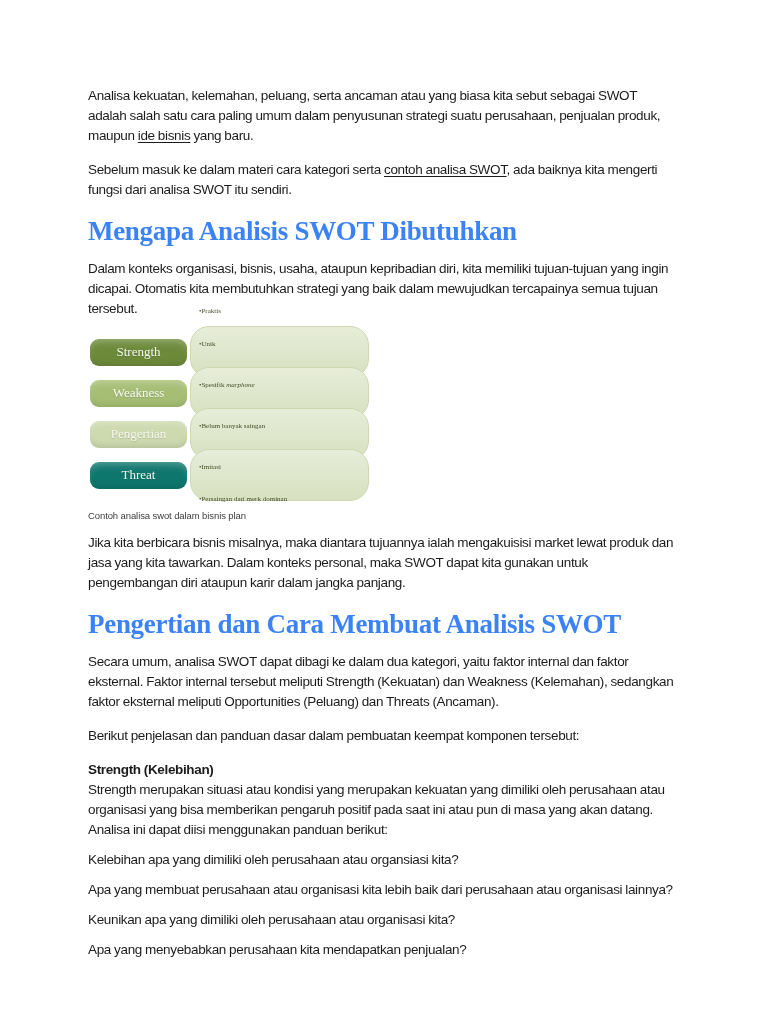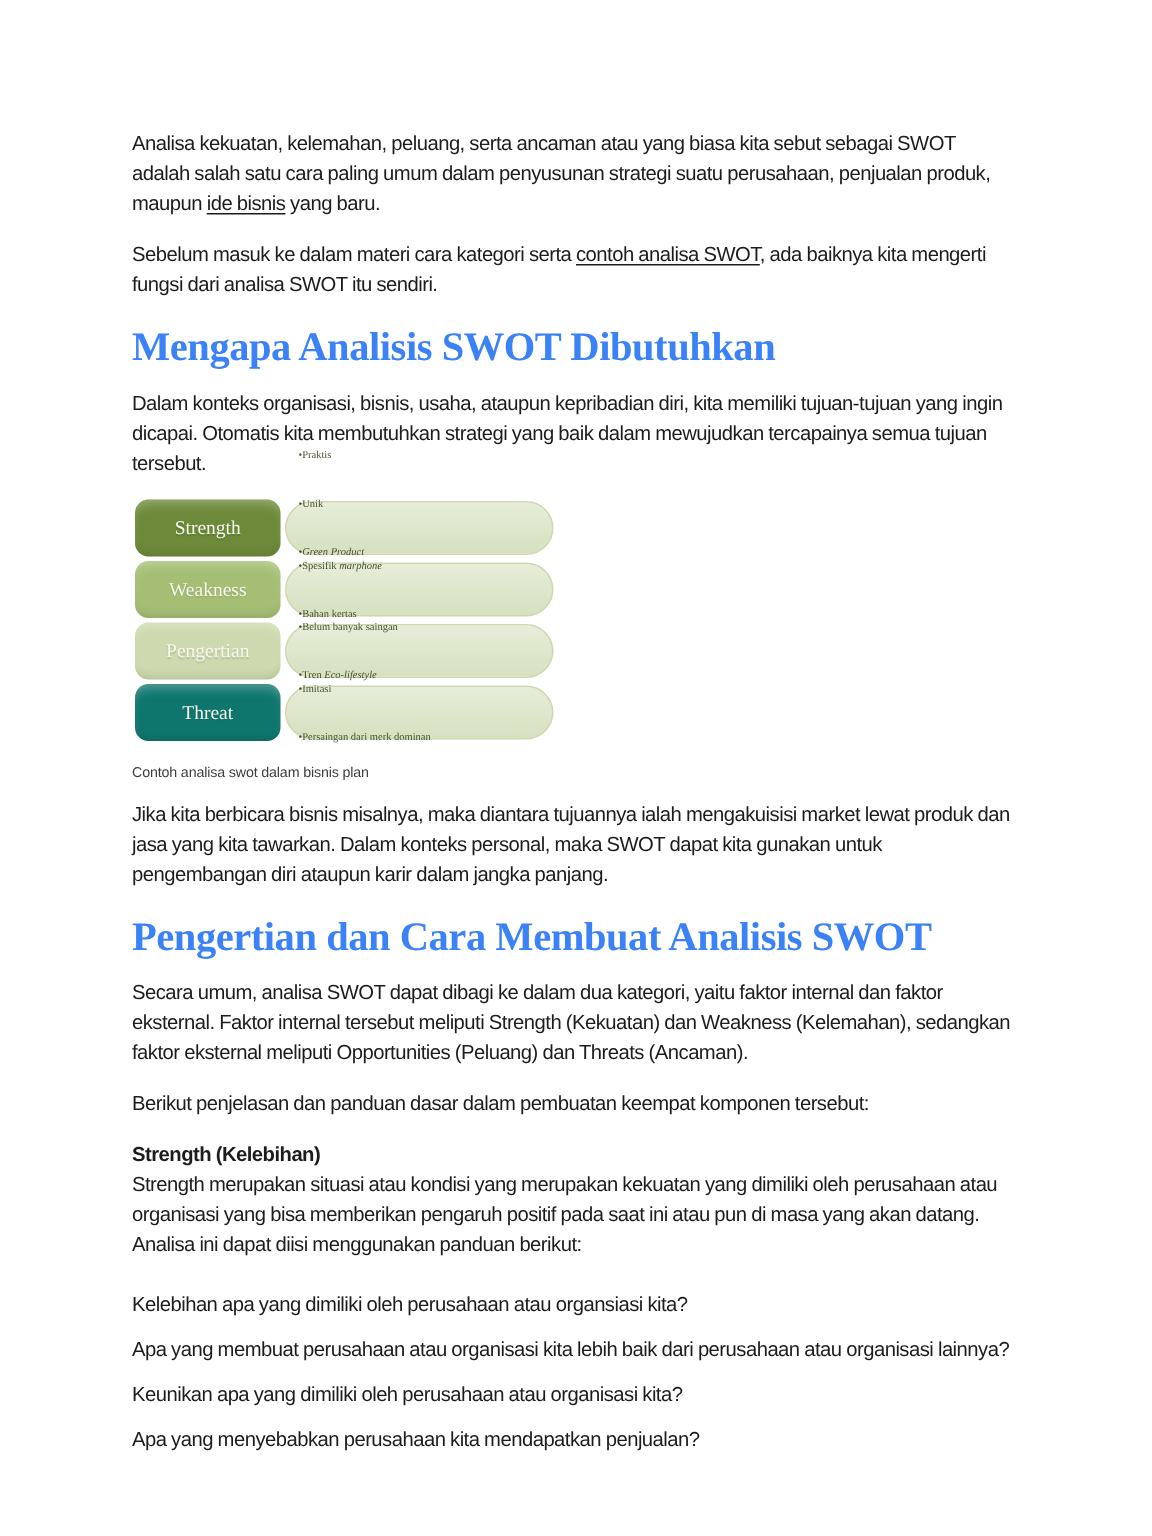--- a/index.html
+++ b/index.html
@@ -56,40 +56,40 @@
     width: 278px;
   }
   .swot-row {
     display: flex;
     align-items: center;
     margin-bottom: 3px;
     height: 38px;
   }
   .swot-label {
     width: 97px;
-    height: 38px;
+    height: 27px;
     border-radius: 9px;
     display: flex;
     align-items: center;
     justify-content: center;
     font-family: "Liberation Serif", serif;
     font-size: 13px;
     color: #f7f8ee;
     text-shadow: 0 1px 1px rgba(0,0,0,0.15);
     box-shadow: inset 0 6px 8px -4px rgba(255,255,255,0.35), inset 0 -6px 8px -6px rgba(0,0,0,0.18);
     flex: 0 0 auto;
   }
   .swot-items {
     margin-left: 3px;
     width: 167px;
     height: 34px;
     border-radius: 19px;
     background: linear-gradient(#e7edd9, #d7e0c0);
     border: 1px solid #cdd8ae;
-    padding: 0 2px 0 8px;
+    padding: 16px 2px 0 8px;
     display: flex;
     flex-direction: column;
     justify-content: center;
     flex: 0 0 auto;
     gap: 24px;
   }
   .swot-item {
     font-family: "Liberation Serif", serif;
     font-size: 7px;
     line-height: 8.5px;
@@ -154,21 +154,21 @@
   <p class="caption">Contoh analisa swot dalam bisnis plan</p>
 
   <p class="body-text">Jika kita berbicara bisnis misalnya, maka diantara tujuannya ialah mengakuisisi market lewat produk dan jasa yang kita tawarkan. Dalam konteks personal, maka SWOT dapat kita gunakan untuk pengembangan diri ataupun karir dalam jangka panjang.</p>
 
   <h1 class="doc-heading">Pengertian dan Cara Membuat Analisis SWOT</h1>
 
   <p class="body-text">Secara umum, analisa SWOT dapat dibagi ke dalam dua kategori, yaitu faktor internal dan faktor eksternal. Faktor internal tersebut meliputi Strength (Kekuatan) dan Weakness (Kelemahan), sedangkan faktor eksternal meliputi Opportunities (Peluang) dan Threats (Ancaman).</p>
 
   <p class="body-text">Berikut penjelasan dan panduan dasar dalam pembuatan keempat komponen tersebut:</p>
 
-  <p class="body-text" style="margin-bottom:20px;">
+  <p class="body-text" style="margin-bottom:10px;">
     <span class="bold-lead" style="display:block;">Strength (Kelebihan)</span><span>Strength merupakan situasi atau kondisi yang merupakan kekuatan yang dimiliki oleh perusahaan atau organisasi yang bisa memberikan pengaruh positif pada saat ini atau pun di masa yang akan datang. Analisa ini dapat diisi menggunakan panduan berikut:</span>
   </p>
 
   <div class="questions" id="questions">
       <p class="body-text">Kelebihan apa yang dimiliki oleh perusahaan atau organsiasi kita?</p>
       <p class="body-text">Apa yang membuat perusahaan atau organisasi kita lebih baik dari perusahaan atau organisasi lainnya?</p>
       <p class="body-text">Keunikan apa yang dimiliki oleh perusahaan atau organisasi kita?</p>
       <p class="body-text">Apa yang menyebabkan perusahaan kita mendapatkan penjualan?</p>
     </div>
 

